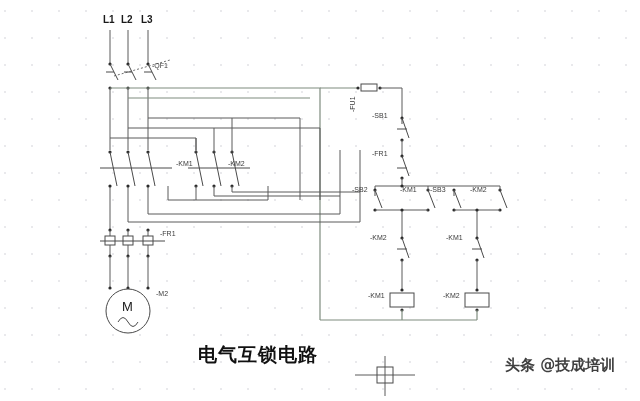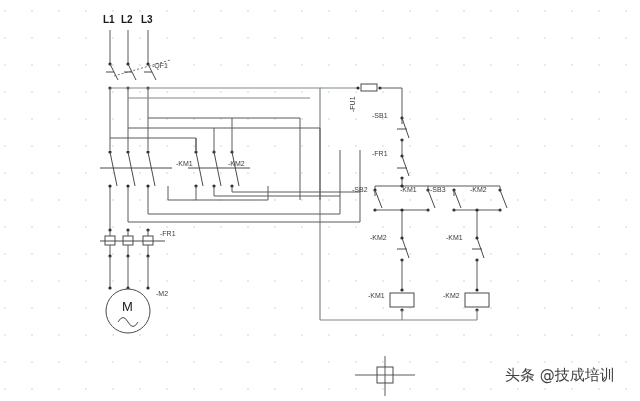--- a/index.html
+++ b/index.html
@@ -48,23 +48,23 @@
     position:absolute;
     left:198px;top:342px;
     font-family:"DejaVu Sans",sans-serif;
     font-size:19px;font-weight:bold;
     color:#111111;
     letter-spacing:1px;
     white-space:nowrap;
   }
   .watermark{
     position:absolute;
-    left:505px;top:366px;
+    left:505px;top:356px;
     font-family:"DejaVu Sans",sans-serif;
-    font-size:15px;font-weight:normal;
+    font-size:15px;font-weight:bold;
     color:#2f2f2f;
     white-space:nowrap;
     opacity:.92;
   }
 </style>
 </head>
 <body>
 
 <div id="canvas-root">
 
@@ -311,14 +311,15 @@
       </g>
     </g>
 
     <g>
       <path class="wire" d="M355,375 L415,375"></path>
       <path class="wire" d="M385,356 L385,396"></path>
       <rect class="sym" x="377" y="367" width="16" height="16"></rect>
     </g>
   </svg>
 
+  <div class="title-cn">电气互锁电路</div>
   <div class="watermark">头条 @技成培训</div>
 </div>
 
 </body></html>

